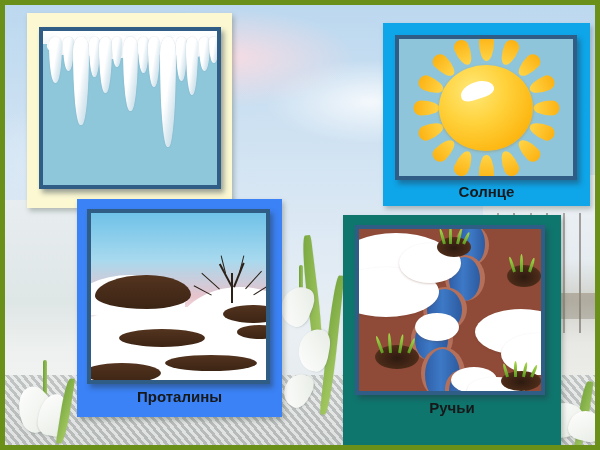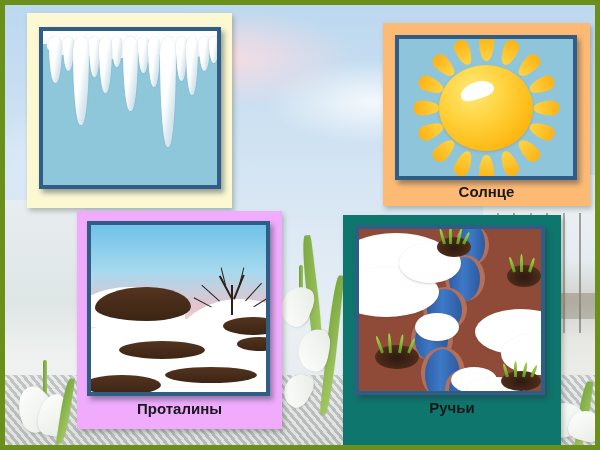--- a/index.html
+++ b/index.html
@@ -166,21 +166,21 @@
           <div class="icicle" style="left:117px;width:16px;height:110px;"></div>
           <div class="icicle" style="left:133px;width:11px;height:44px;"></div>
           <div class="icicle" style="left:143px;width:12px;height:58px;"></div>
           <div class="icicle" style="left:156px;width:11px;height:34px;"></div>
           <div class="icicle" style="left:166px;width:10px;height:26px;"></div>
         </div>
       </div>
     </div>
   </div>
 
-  <div class="card" style="left: 378px; top: 18px; width: 207px; height: 183px; background: #fdba74;">
+  <div class="card" style="left: 378px; top: 18px; width: 207px; height: 183px; background: #0ea5e9;">
     <div class="pic-wrap" style="left:12px;top:12px;width:182px;height:145px;">
       <div class="pic" style="border-color: rgb(47, 93, 134);">
         <div class="sun-scene">
           <div id="sun-rays">
               <div class="ray" style="transform: rotate(0deg) translateY(47px);"></div>
               <div class="ray" style="transform: rotate(22.5deg) translateY(47px);"></div>
               <div class="ray" style="transform: rotate(45deg) translateY(47px);"></div>
               <div class="ray" style="transform: rotate(67.5deg) translateY(47px);"></div>
               <div class="ray" style="transform: rotate(90deg) translateY(47px);"></div>
               <div class="ray" style="transform: rotate(112.5deg) translateY(47px);"></div>
@@ -197,21 +197,21 @@
             </div>
           <div class="sun-disc">
             <div class="sun-hi"></div>
           </div>
         </div>
       </div>
     </div>
     <div class="caption" style="top:160px;font-size:15px;">Солнце</div>
   </div>
 
-  <div class="card" style="left: 72px; top: 206px; width: 205px; height: 218px; background: #f0abfc;">
+  <div class="card" style="left: 72px; top: 194px; width: 205px; height: 218px; background: #3b82f6;">
     <div class="pic-wrap" style="left:10px;top:10px;width:183px;height:175px;">
       <div class="pic" style="border-color: rgb(47, 93, 134);">
         <div class="thaw-scene">
           <div class="thaw-snow"></div>
           <div class="hill" style="left:84px;top:74px;width:130px;height:70px;"></div>
           <div class="hill" style="left:-16px;top:62px;width:110px;height:40px;"></div>
 
           <div style="position:absolute;left:110px;top:38px;width:64px;height:52px;">
             <div class="twig" style="left:30px;top:22px;width:2px;height:30px;"></div>
             <div class="twig" style="left:30px;top:10px;width:1.5px;height:26px;transform:rotate(-28deg);"></div>

